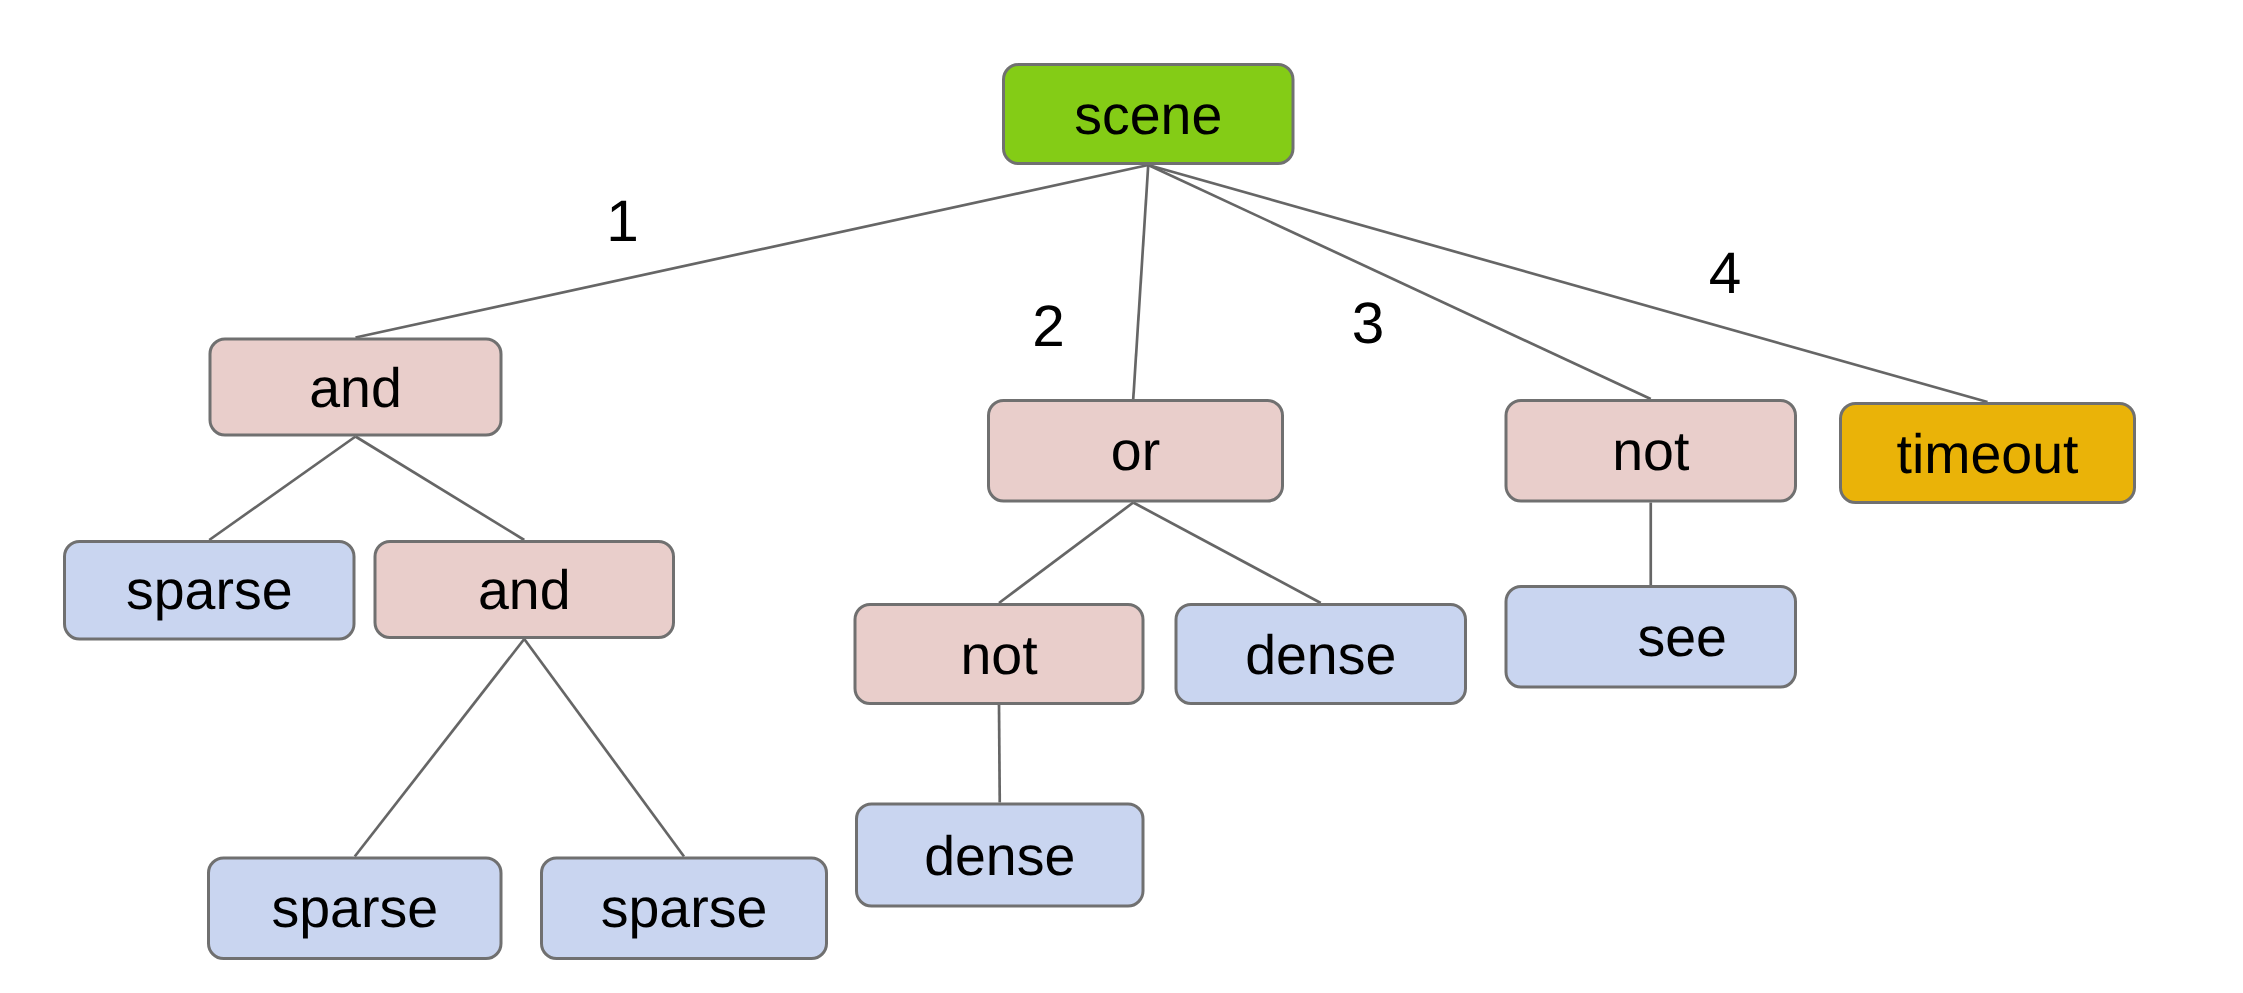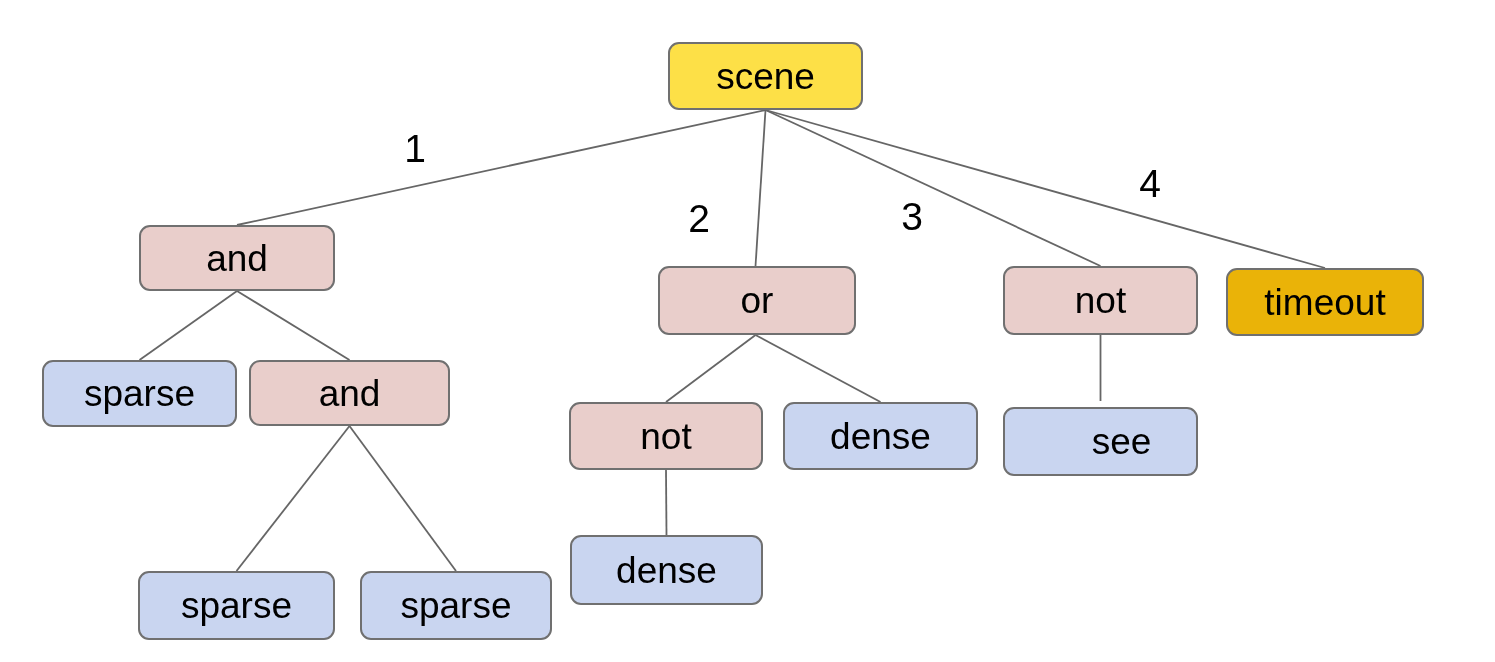--- a/index.html
+++ b/index.html
@@ -59,26 +59,26 @@
       <line x1="349.5" y1="426" x2="456" y2="571" stroke="#666666" stroke-width="1.8"></line>
       <line x1="755.5" y1="335" x2="666" y2="402" stroke="#666666" stroke-width="1.8"></line>
       <line x1="755.5" y1="335" x2="880.5" y2="402" stroke="#666666" stroke-width="1.8"></line>
       <line x1="666" y1="470" x2="666.5" y2="535" stroke="#666666" stroke-width="1.8"></line>
       <line x1="1100.5" y1="335" x2="1100.5" y2="401" stroke="#666666" stroke-width="1.8"></line>
     </svg>
 <div class="edge-label" style="left: 415px; top: 148px; color: rgb(0, 0, 0);">1</div>
     <div class="edge-label" style="left: 699px; top: 218px; color: rgb(0, 0, 0);">2</div>
     <div class="edge-label" style="left: 912px; top: 216px; color: rgb(0, 0, 0);">3</div>
     <div class="edge-label" style="left: 1150px; top: 183px; color: rgb(0, 0, 0);">4</div>
-    <div class="node root" style="left: 668px; top: 42px; width: 195px; height: 68px; background: #fde047; border-color: rgb(112, 112, 112); color: rgb(0, 0, 0);">scene</div>
+    <div class="node root" style="left: 668px; top: 42px; width: 195px; height: 68px; background: #84cc16; border-color: rgb(112, 112, 112); color: rgb(0, 0, 0);">scene</div>
     <div class="node operator" style="left: 139px; top: 225px; width: 196px; height: 66px; background: rgb(233, 206, 203); border-color: rgb(112, 112, 112); color: rgb(0, 0, 0);">and</div>
     <div class="node operator" style="left: 658px; top: 266px; width: 198px; height: 69px; background: rgb(233, 206, 203); border-color: rgb(112, 112, 112); color: rgb(0, 0, 0);">or</div>
     <div class="node operator" style="left: 1003px; top: 266px; width: 195px; height: 69px; background: rgb(233, 206, 203); border-color: rgb(112, 112, 112); color: rgb(0, 0, 0);">not</div>
     <div class="node leaf" style="left: 1226px; top: 268px; width: 198px; height: 68px; background: #eab308; border-color: rgb(112, 112, 112); color: rgb(0, 0, 0);">timeout</div>
     <div class="node leaf" style="left: 42px; top: 360px; width: 195px; height: 67px; background: rgb(201, 213, 240); border-color: rgb(112, 112, 112); color: rgb(0, 0, 0);">sparse</div>
     <div class="node operator" style="left: 249px; top: 360px; width: 201px; height: 66px; background: rgb(233, 206, 203); border-color: rgb(112, 112, 112); color: rgb(0, 0, 0);">and</div>
     <div class="node operator" style="left: 569px; top: 402px; width: 194px; height: 68px; background: rgb(233, 206, 203); border-color: rgb(112, 112, 112); color: rgb(0, 0, 0);">not</div>
     <div class="node leaf" style="left: 783px; top: 402px; width: 195px; height: 68px; background: rgb(201, 213, 240); border-color: rgb(112, 112, 112); color: rgb(0, 0, 0);">dense</div>
-    <div class="node leaf" style="left: 1003px; top: 407px; width: 195px; height: 69px; background: rgb(201, 213, 240); border-color: rgb(112, 112, 112); color: rgb(0, 0, 0); padding-left: 42px;">see</div>
+    <div class="node leaf" style="left: 1003px; top: 390px; width: 195px; height: 69px; background: rgb(201, 213, 240); border-color: rgb(112, 112, 112); color: rgb(0, 0, 0); padding-left: 42px;">see</div>
     <div class="node leaf" style="left: 138px; top: 571px; width: 197px; height: 69px; background: rgb(201, 213, 240); border-color: rgb(112, 112, 112); color: rgb(0, 0, 0);">sparse</div>
     <div class="node leaf" style="left: 360px; top: 571px; width: 192px; height: 69px; background: rgb(201, 213, 240); border-color: rgb(112, 112, 112); color: rgb(0, 0, 0);">sparse</div>
     <div class="node leaf" style="left: 570px; top: 535px; width: 193px; height: 70px; background: rgb(201, 213, 240); border-color: rgb(112, 112, 112); color: rgb(0, 0, 0);">dense</div>
   </div>
 
 </body></html>

